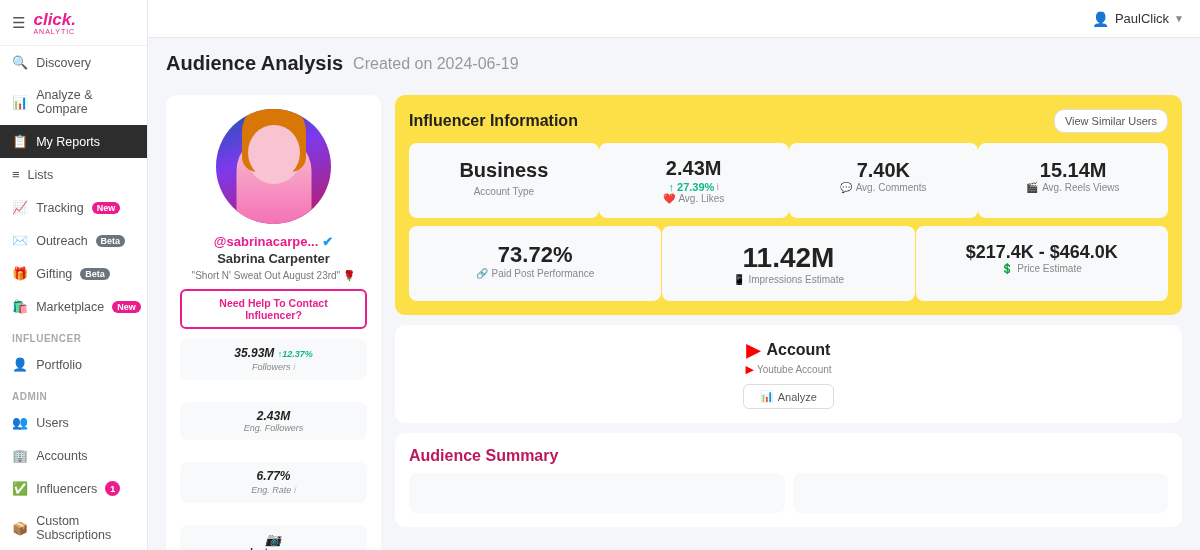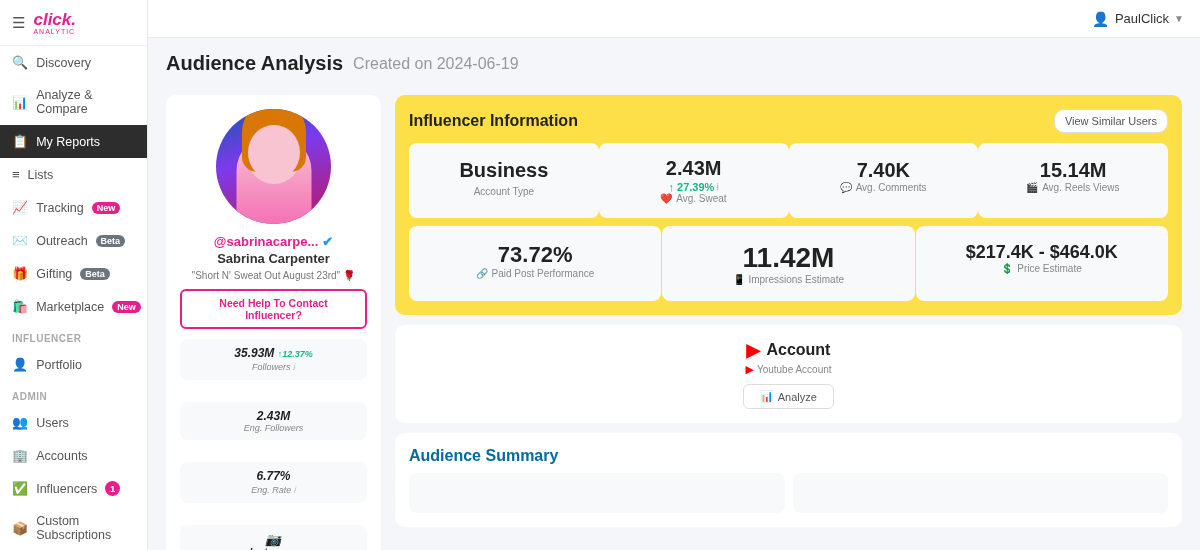--- a/index.html
+++ b/index.html
@@ -168,21 +168,21 @@
               <div style="font-size:10px;color:#888;margin-top:4px;">Account Type</div>
             </div>
             <div style="background:#f8f9fa;border-radius:8px;padding:14px 12px;text-align:center;">
               <div style="font-size:20px;font-weight:800;color:#222;">2.43M</div>
               <div style="font-size:11px;color:#10b981;font-weight:600;display:flex;align-items:center;justify-content:center;gap:2px;">
                 <span>↑ 27.39%</span>
                 <span style="font-size:9px;color:#bbb;">ℹ</span>
               </div>
               <div style="font-size:10px;color:#888;display:flex;align-items:center;justify-content:center;gap:3px;">
                 <span>❤️</span>
-                <span>Avg. Sweat</span>
+                <span>Avg. Likes</span>
               </div>
             </div>
             <div style="background:#f8f9fa;border-radius:8px;padding:16px 12px;text-align:center;">
               <div style="font-size:20px;font-weight:800;color:#222;">7.40K</div>
               <div style="font-size:10px;color:#888;display:flex;align-items:center;justify-content:center;gap:3px;">
                 <span>💬</span>
                 <span>Avg. Comments</span>
               </div>
             </div>
             <div style="background:#f8f9fa;border-radius:8px;padding:16px 12px;text-align:center;">
@@ -228,21 +228,21 @@
             <span style="color:#ff0000;font-size:11px;">▶</span>
             <span>Youtube Account</span>
           </div>
           <button style="border:1px solid #ddd;background:#fff;border-radius:6px;padding:5px 16px;font-size:11px;color:#555;cursor:pointer;display:flex;align-items:center;gap:4px;">
             <span style="font-size:11px;">📊</span>
             <span>Analyze</span>
           </button>
         </div>
 
         <div style="background:#fff;border-radius:10px;padding:14px;">
-          <h2 style="font-size:16px;font-weight:700;color:#0369a1;margin-bottom:8px;">Audience Summary</h2>
+          <h2 style="font-size:16px;font-weight:700;color:#be185d;margin-bottom:8px;">Audience Summary</h2>
           <div style="display:flex;gap:8px;">
             <div style="flex:1;background:#f8f9fa;border-radius:8px;height:40px;"></div>
             <div style="flex:1;background:#f8f9fa;border-radius:8px;height:40px;"></div>
           </div>
         </div>
       </div>
     </div>
   </div>
 </div>
 

